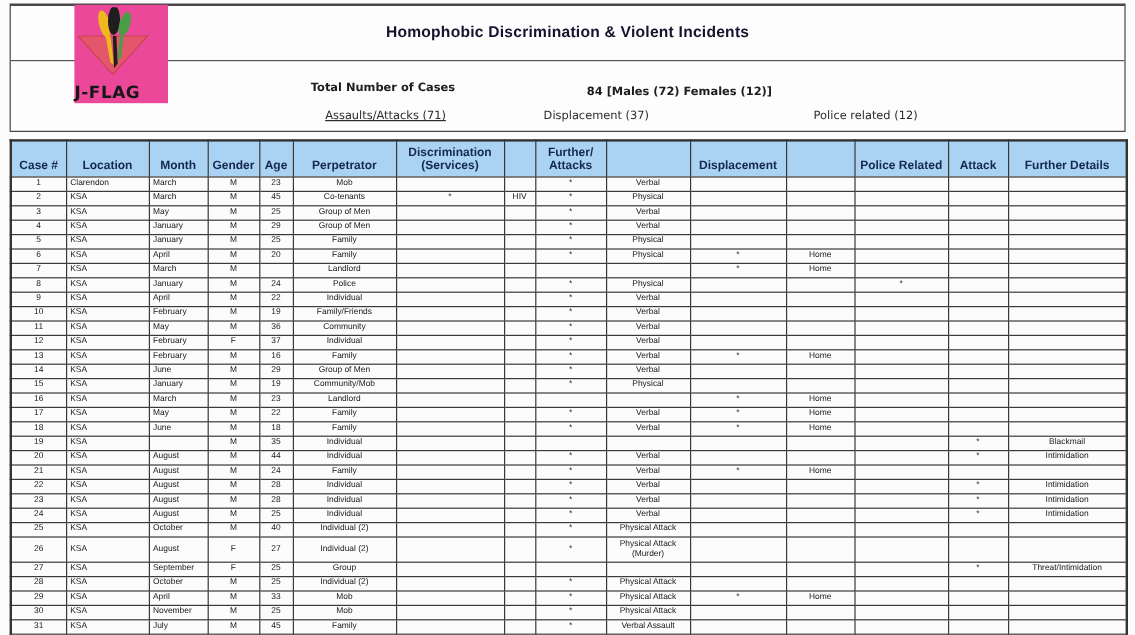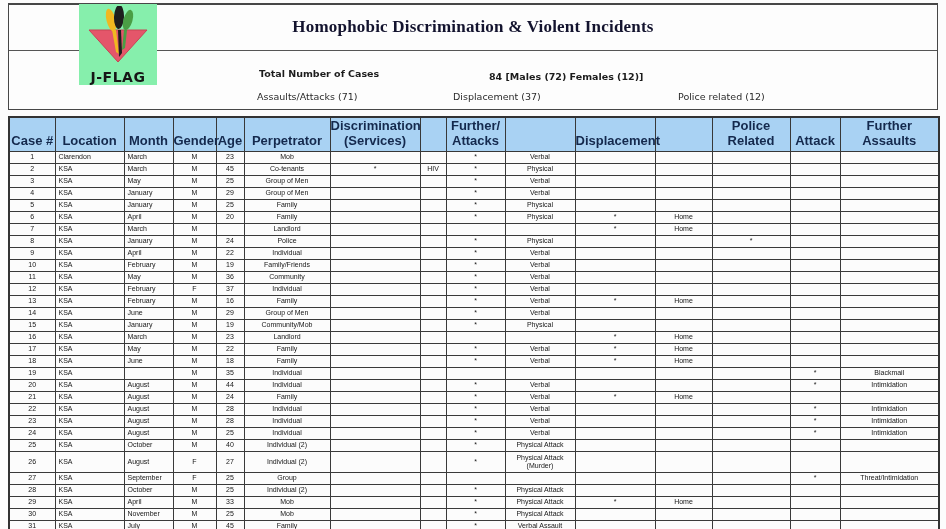--- a/index.html
+++ b/index.html
@@ -10,69 +10,69 @@
   
   .frame{
     position:absolute;left:8px;top:3px;width:928px;height:104px;
     border:1px solid #474747;border-top-width:2px;background:#fdfdfd;
   }
   .title-sec{
     height:45px;border-bottom:1px solid #555;
     display:flex;flex-direction:column;justify-content:center;align-items:center;
   }
   .title-line{
-    font-family:Liberation Serif, serif;font-weight:bold;
-    font-size:17px;line-height:1.45;color:#13132e;letter-spacing:.2px;text-align:center;
+    font-family:Liberation Sans, sans-serif;font-weight:bold;
+    font-size:13px;line-height:1.45;color:#13132e;letter-spacing:.2px;text-align:center;
   }
   .summary{position:relative;height:57px;font-family:"DejaVu Sans", sans-serif;}
   .sum-item{position:absolute;font-size:9.5px;color:#2b2b2b;white-space:nowrap;}
   .bold{font-weight:bold;color:#1c1c1c;}
   
   .logo{
-    position:absolute;left:79px;top:4px;width:78px;z-index:3;
-    background:#86efac;text-align:center;padding:2px 0 0;
+    position:absolute;left:62px;top:4px;width:78px;z-index:3;
+    background:#ec4899;padding:2px 0 0;
   }
   .logo-text{
     font-family:"DejaVu Sans", sans-serif;font-weight:bold;font-size:14px;
     color:#161616;letter-spacing:.5px;margin-top:1px;
   }
   
   table{
     position:absolute;left:8px;top:116px;width:931px;
     border-collapse:collapse;table-layout:fixed;
     border:2px solid #333;
   }
   .w0{width:46px}.w1{width:69px}.w2{width:49px}.w3{width:43px}.w4{width:28px}
   .w5{width:86px}.w6{width:90px}.w7{width:26px}.w8{width:59px}.w9{width:70px}
   .w10{width:80px}.w11{width:57px}.w12{width:78px}.w13{width:50px}.w14{width:99px}
   thead tr{height:30px;}
   th{
     background:#a9d2f3;border:1px solid #383838;vertical-align:bottom;
-    font-size:13px;font-weight:bold;color:#14294d;
+    font-size:10px;font-weight:bold;color:#14294d;
     padding:1px 0 2px;line-height:1.15;white-space:pre-line;text-align:center;
   }
   td{
     border:1px solid #3a3a3a;height:11px;padding:0 1px;
     font-size:7px;line-height:1.12;color:#161616;text-align:center;
     overflow:hidden;vertical-align:middle;
   }
   td.c1,td.c2{text-align:left;padding-left:3px;}
   tbody tr:nth-child(26) td{height:20px;}
 </style>
 </head>
 <body>
 
 <div class="frame">
   <div class="title-sec">
     <div class="title-line">Homophobic Discrimination &amp; Violent Incidents</div>
   </div>
   <div class="summary">
     <div class="sum-item bold" style="left:250px;top:17px;">Total Number of Cases</div>
     <div class="sum-item bold" style="left:480px;top:20px;">84 [Males (72) Females (12)]</div>
-    <div class="sum-item" style="left:248px;top:40px;">Assaults/Attacks (71)</div>
+    <div class="sum-item" style="left:262px;top:40px;text-decoration:underline;">Assaults/Attacks (71)</div>
     <div class="sum-item" style="left:444px;top:40px;">Displacement (37)</div>
     <div class="sum-item" style="left:657px;top:40px;padding-left:12px;">Police related (12)</div>
   </div>
 </div>
 
 <div class="logo">
   <svg width="64" height="58" viewBox="0 0 64 58">
     <polygon points="3,24 61,24 32,56" fill="#e4566a" stroke="#c74455" stroke-width="1"></polygon>
     <path d="M26,24 L30,46 L33,48 L30,24 Z" fill="#f0b820"></path>
     <path d="M32,24 L33,51 L36,47 L35,24 Z" fill="#1e1e1e"></path>
@@ -113,21 +113,21 @@
         <th>Discrimination
 (Services)</th>
         <th></th>
         <th>Further/
 Attacks</th>
         <th></th>
         <th>Displacement</th>
         <th></th>
         <th>Police Related</th>
         <th>Attack</th>
-        <th>Further Assaults</th>
+        <th>Further Details</th>
       </tr>
   </thead>
   <tbody id="tbodyEl">
       <tr>
         <td class="c0">1</td>
         <td class="c1">Clarendon</td>
         <td class="c2">March</td>
         <td class="c3">M</td>
         <td class="c4">23</td>
         <td class="c5">Mob</td>

